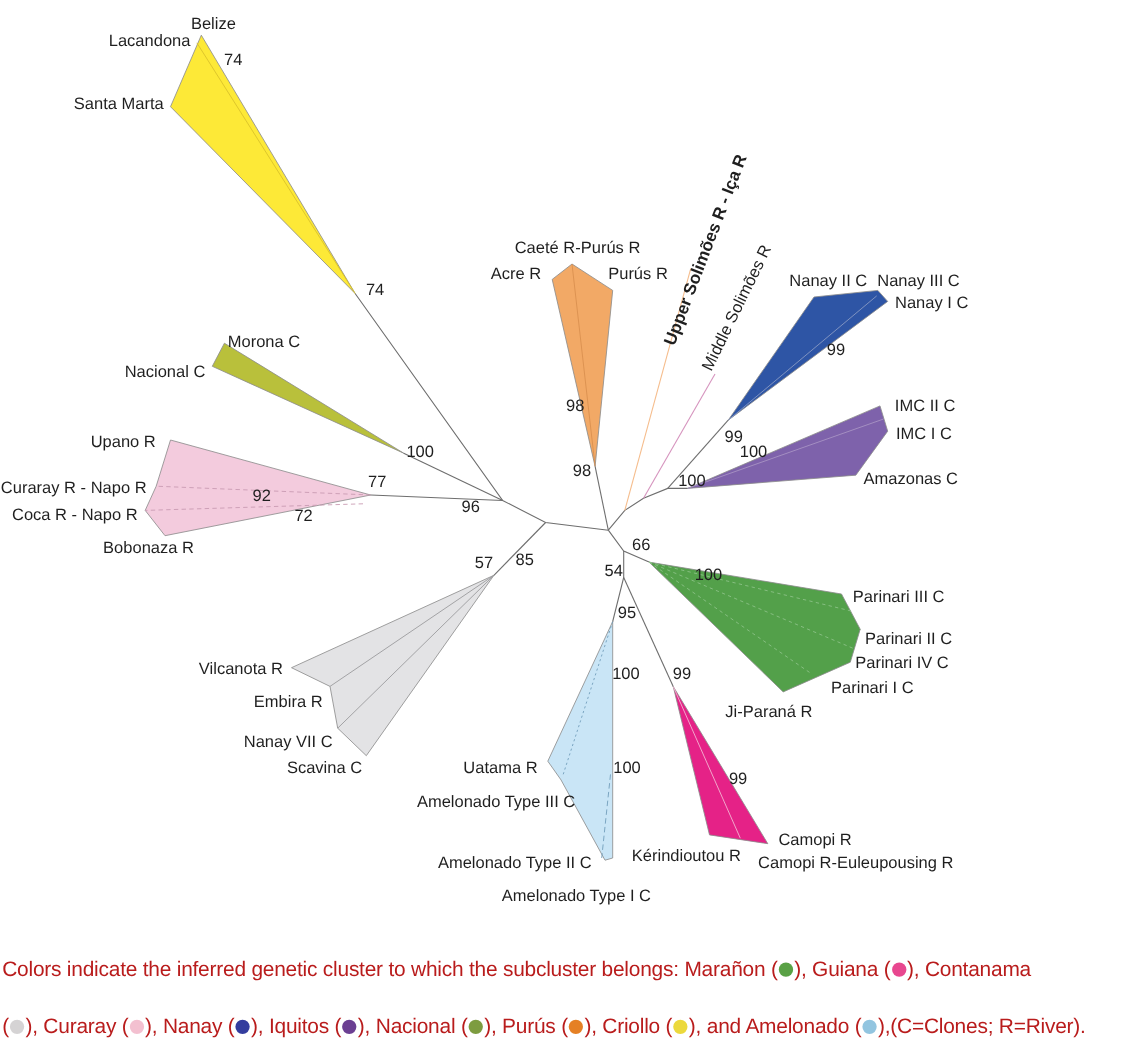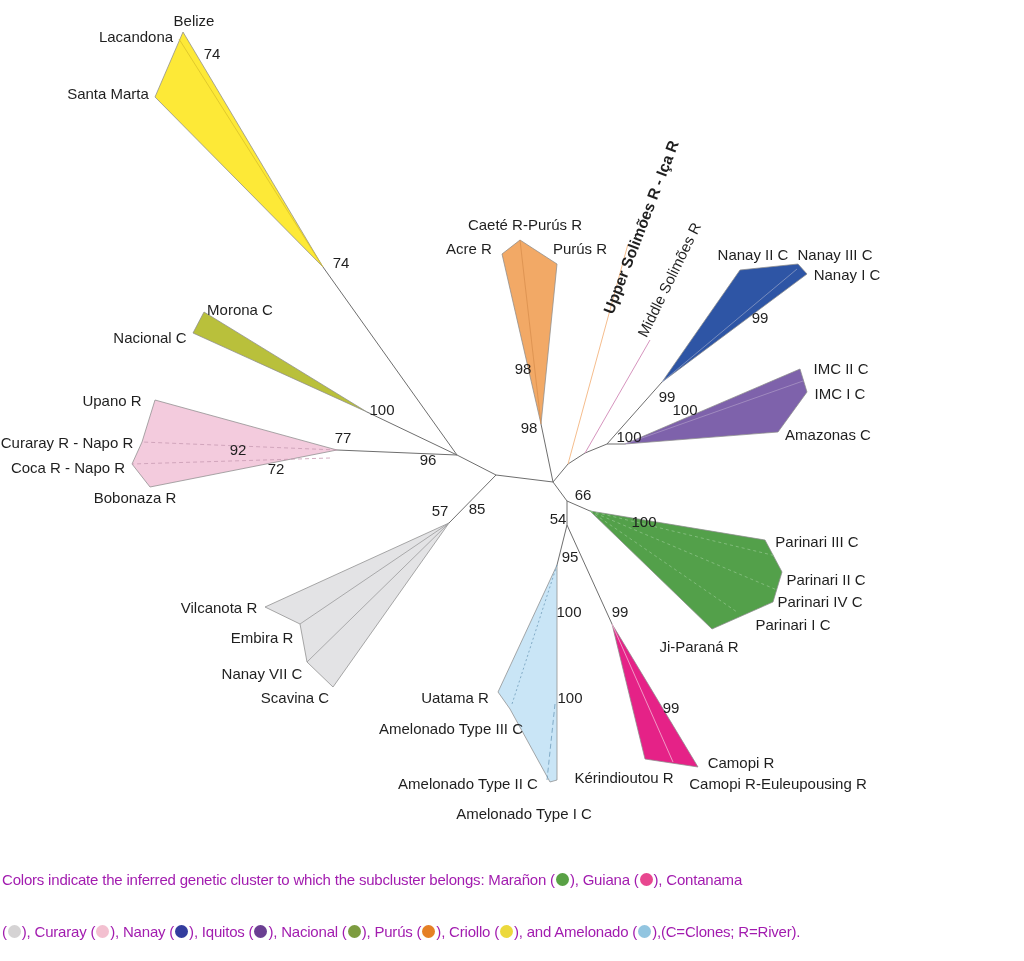--- a/index.html
+++ b/index.html
@@ -1,19 +1,19 @@
 <!DOCTYPE html>
 <html><head>
 <meta charset="utf-8">
 <style>
   html,body{margin:0;padding:0;background:#ffffff;}
   body{width:1024px;height:961px;position:relative;font-family:"Liberation Sans",sans-serif;color:#1a1a1a;overflow:hidden;}
   #tree-wrap{position:absolute;left:0;top:12px;width:1024px;height:860px;}
   svg text{fill:#1f1f1f;font-family:"Liberation Sans",sans-serif;}
-  .caption-line{position:absolute;left:2px;width:1022px;font-size:15px;letter-spacing:-0.2px;color:#a21caf;white-space:nowrap;}
+  .caption-line{position:absolute;left:2px;width:1022px;font-size:19px;letter-spacing:-0.2px;color:#b91c1c;white-space:nowrap;}
   #caption-line-1{top:871px;}
   #caption-line-2{top:923px;}
   .dot{display:inline-block;width:13px;height:13px;border-radius:50%;vertical-align:-1px;margin:0 1px;}
 </style>
 </head>
 <body>
 
 <div id="tree-wrap">
 <svg id="tree-svg" width="1024" height="860" viewBox="0 0 1024 860">
 

